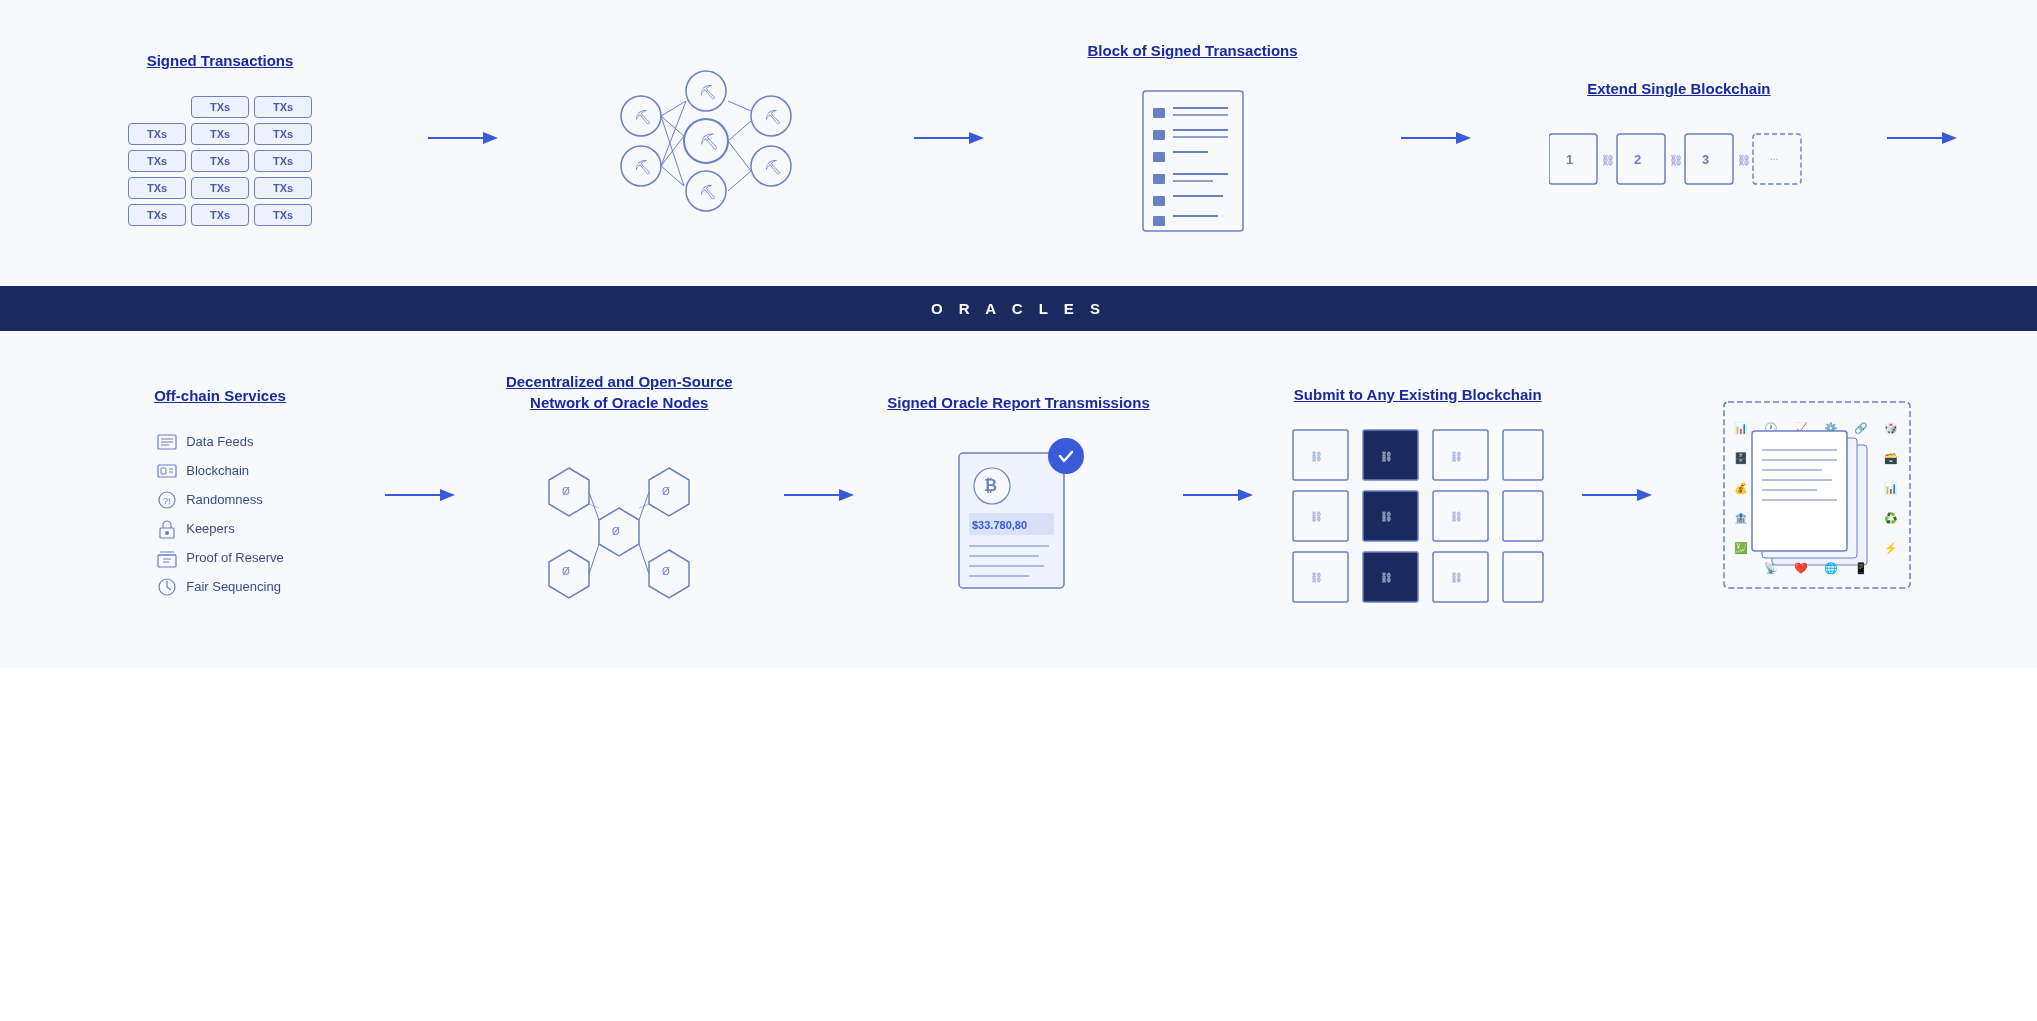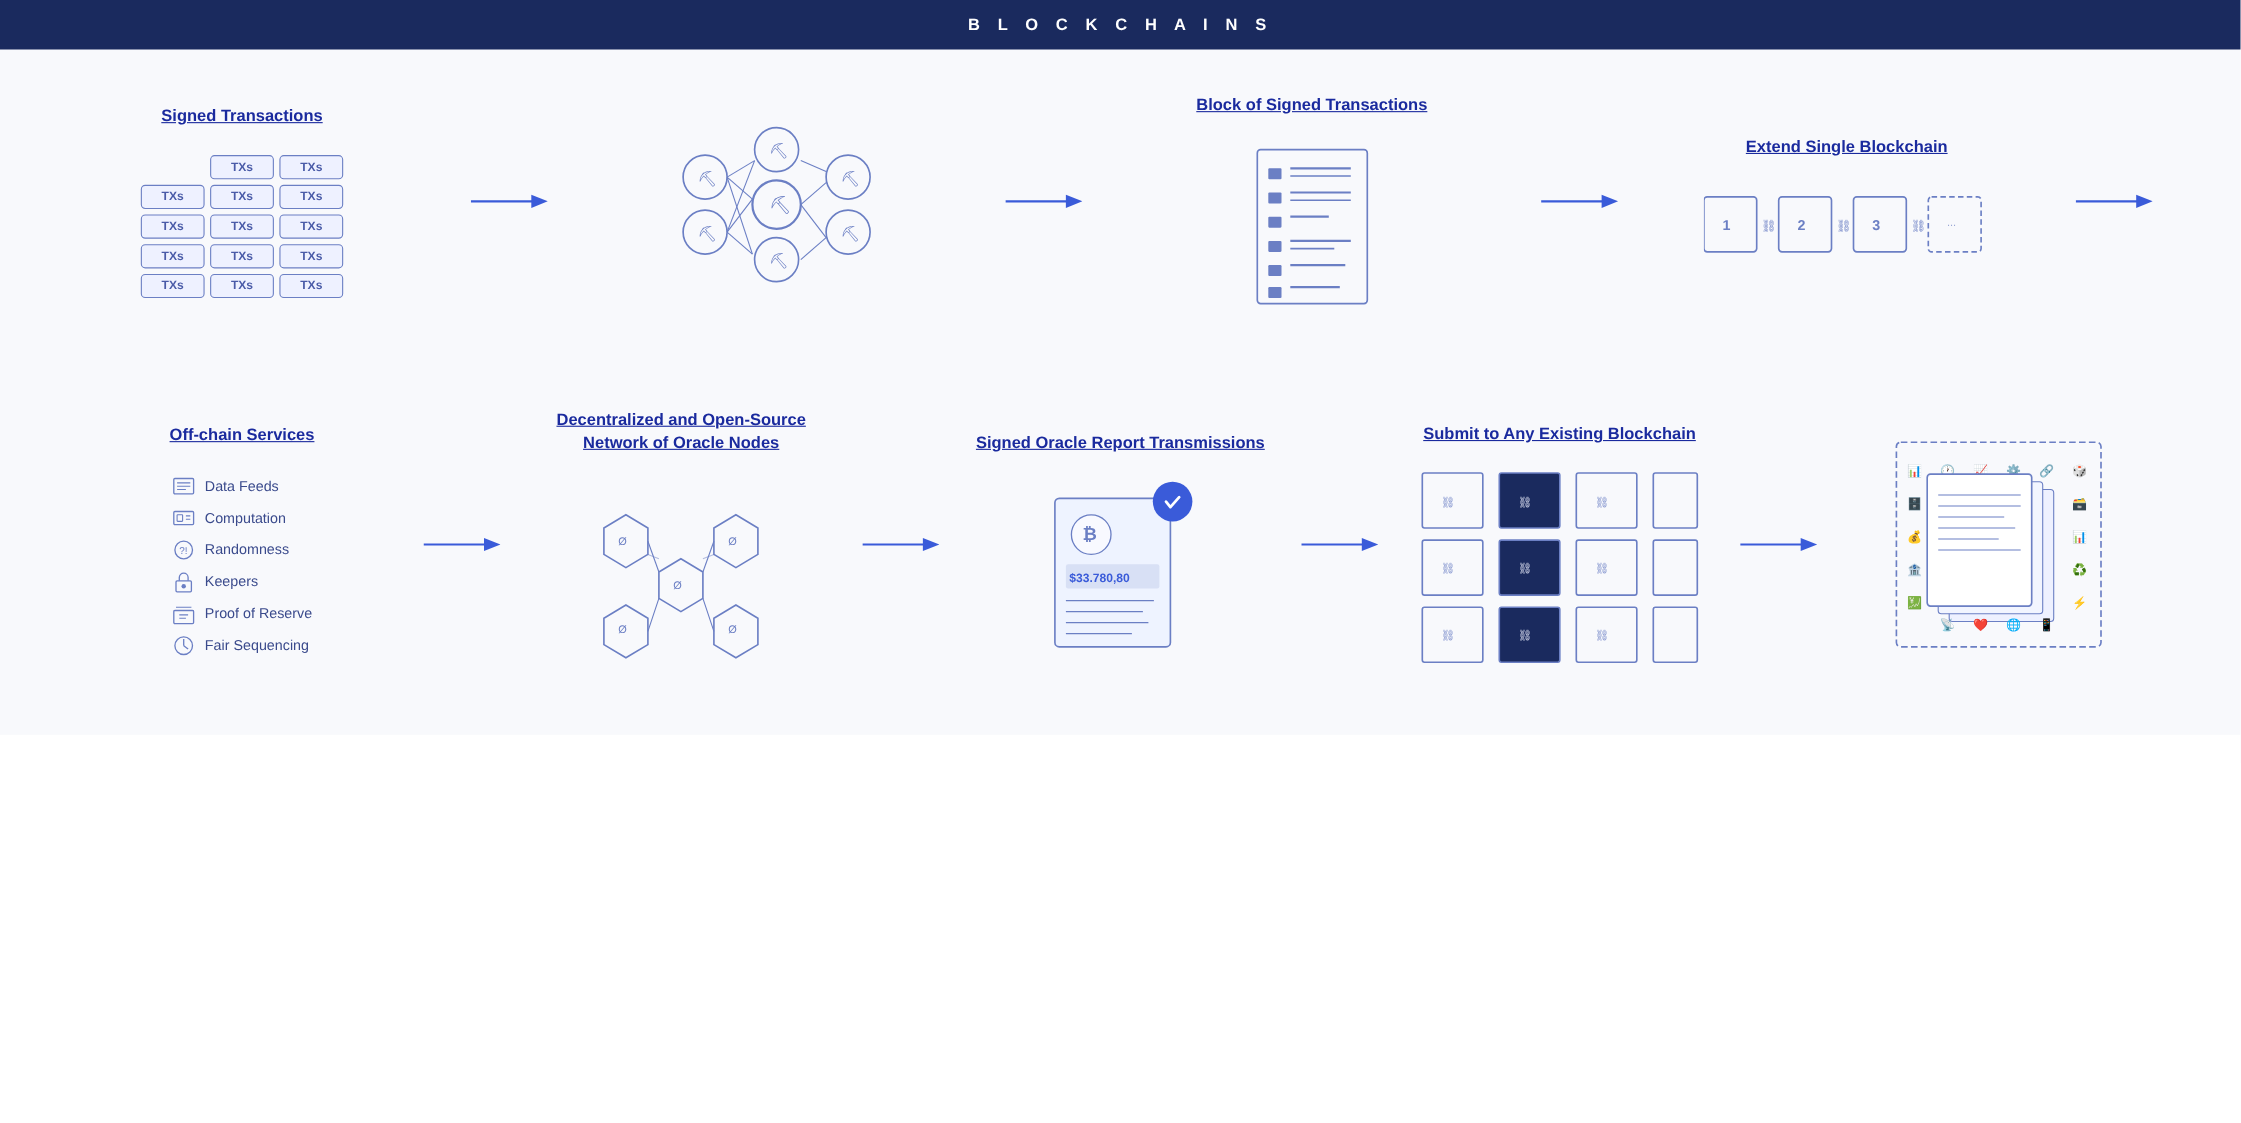--- a/index.html
+++ b/index.html
@@ -144,23 +144,20 @@
       flex-direction: column;
     }
   </style>
 </head>
 <body>
 
 <div class="main-container">
   <div class="sections-wrapper">
 
     <div class="section-blockchains">
-      <div class="section-header">
-        <span>B L O C K C H A I N S</span>
-      </div>
       <div class="section-content">
 
         <div class="flow-step">
           <div class="step-title">Signed Transactions</div>
           <div class="txs-grid">
             <div class="tx-box empty"></div>
             <div class="tx-box">TXs</div>
             <div class="tx-box">TXs</div>
             <div class="tx-box">TXs</div>
             <div class="tx-box">TXs</div>
@@ -289,20 +286,23 @@
           <svg viewBox="0 0 70 30" fill="none">
             <line x1="0" y1="15" x2="58" y2="15" stroke="#3a5bd9" stroke-width="2"></line>
             <polygon points="55,9 70,15 55,21" fill="#3a5bd9"></polygon>
           </svg>
         </div>
 
       </div>
     </div>
 
     <div class="section-oracles">
+      <div class="section-header">
+        <span>O R A C L E S</span>
+      </div>
       <div class="section-content">
 
         <div class="flow-step">
           <div class="step-title">Off-chain Services</div>
           <ul class="offchain-list">
             <li>
               <svg class="offchain-icon" viewBox="0 0 22 22">
                 <rect x="2" y="4" width="18" height="14" rx="1" fill="none" stroke="#6b7fc4" stroke-width="1.2"></rect>
                 <line x1="5" y1="8" x2="17" y2="8" stroke="#6b7fc4" stroke-width="1"></line>
                 <line x1="5" y1="11" x2="17" y2="11" stroke="#6b7fc4" stroke-width="1"></line>
@@ -310,21 +310,21 @@
               </svg>
               <span>Data Feeds</span>
             </li>
             <li>
               <svg class="offchain-icon" viewBox="0 0 22 22">
                 <rect x="2" y="5" width="18" height="12" rx="1" fill="none" stroke="#6b7fc4" stroke-width="1.2"></rect>
                 <rect x="5" y="8" width="5" height="6" rx="0.5" fill="none" stroke="#6b7fc4" stroke-width="1"></rect>
                 <line x1="13" y1="9" x2="17" y2="9" stroke="#6b7fc4" stroke-width="1"></line>
                 <line x1="13" y1="12" x2="17" y2="12" stroke="#6b7fc4" stroke-width="1"></line>
               </svg>
-              <span>Computation</span>
+              <span>Blockchain</span>
             </li>
             <li>
               <svg class="offchain-icon" viewBox="0 0 22 22">
                 <circle cx="11" cy="11" r="8" fill="none" stroke="#6b7fc4" stroke-width="1.2"></circle>
                 <text x="7" y="15" font-size="9" fill="#6b7fc4">?!</text>
               </svg>
               <span>Randomness</span>
             </li>
             <li>
               <svg class="offchain-icon" viewBox="0 0 22 22">

